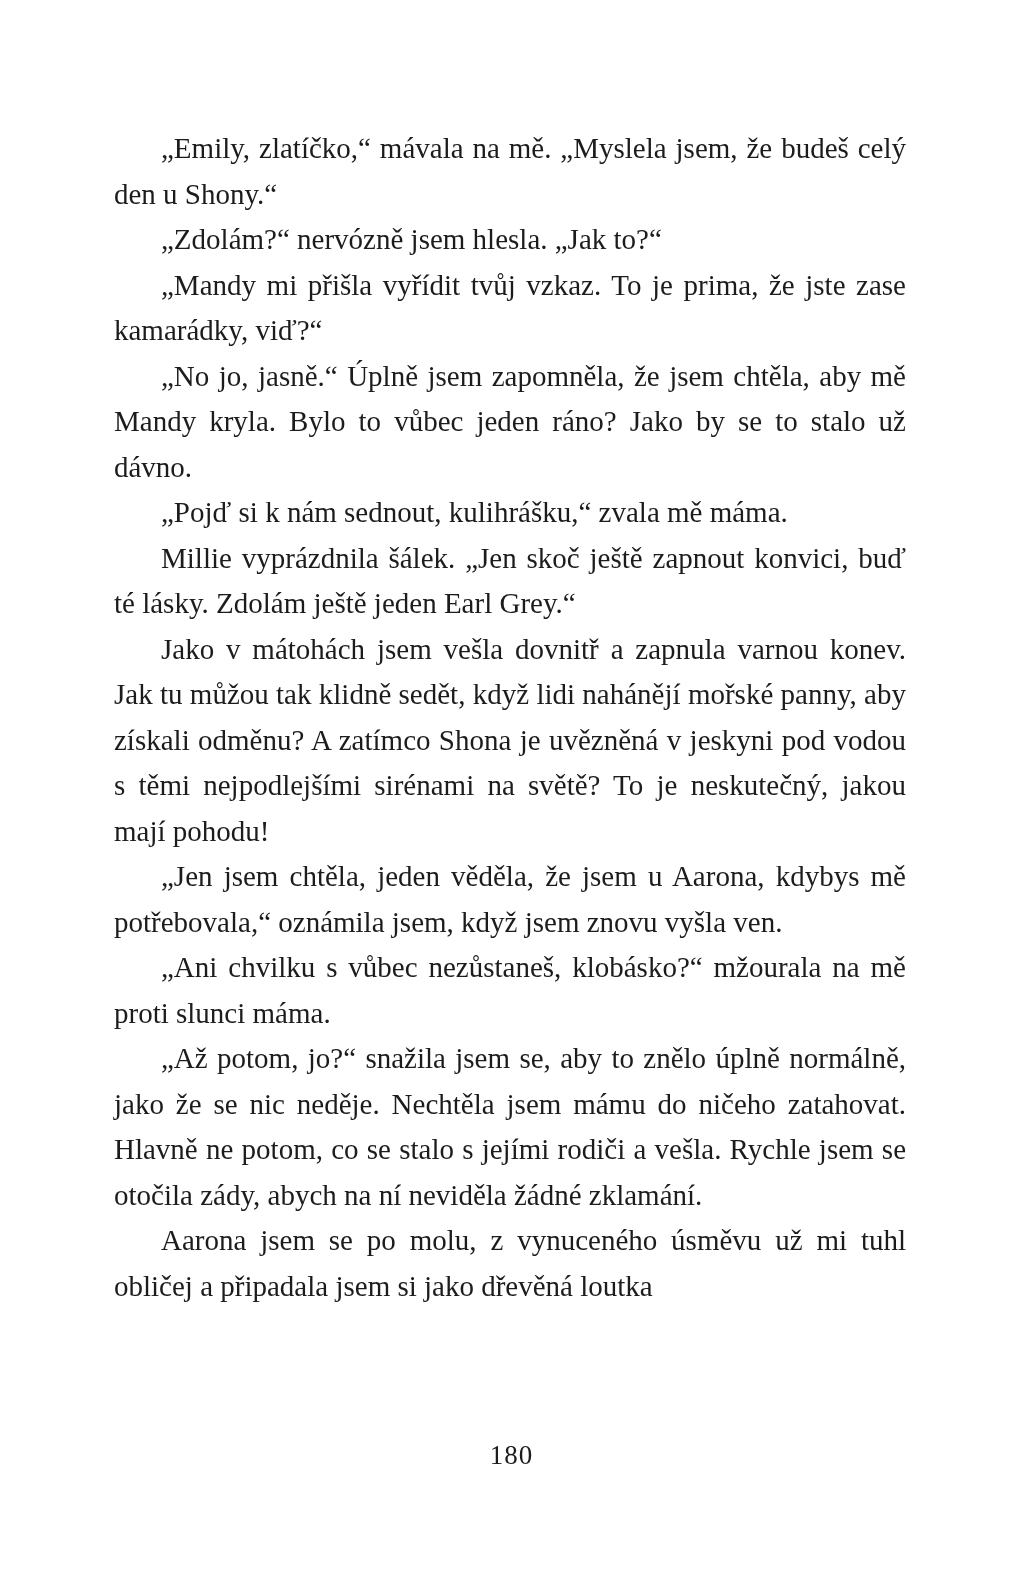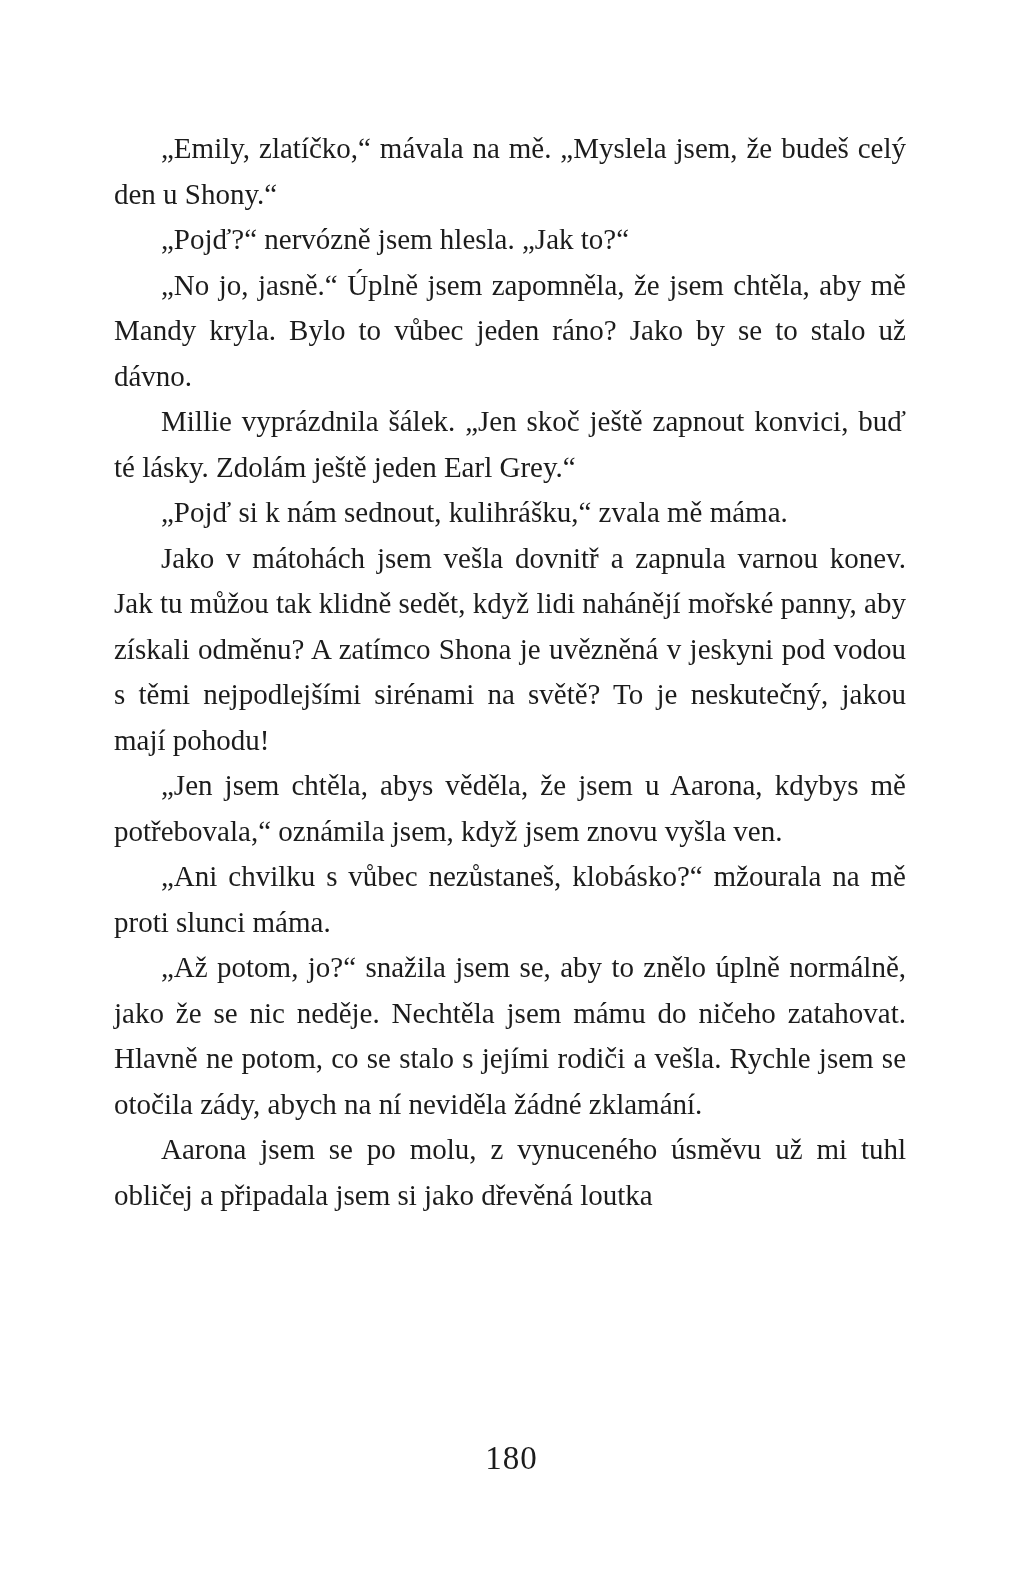--- a/index.html
+++ b/index.html
@@ -32,34 +32,35 @@
     text-indent: 47px;
     margin: 0;
   }
   .page-number {
     position: absolute;
     left: 0;
     width: 1023px;
     top: 1440px;
     text-align: center;
     color: #1c1c1c;
-    font-size: 33px;
+    font-size: 27px;
     letter-spacing: 1px;
   }
 </style>
 </head>
 <body>
 
 <div class="page">
   <div class="text-block">
       <p>„Emily, zlatíčko,“ mávala na mě. „Myslela jsem, že budeš celý den u Shony.“</p>
-      <p>„Pojď?“ nervózně jsem hlesla. „Jak to?“</p>
+      <p>„Zdolám?“ nervózně jsem hlesla. „Jak to?“</p>
+      <p>„Mandy mi přišla vyřídit tvůj vzkaz. To je prima, že jste zase kamarádky, viď?“</p>
       <p>„No jo, jasně.“ Úplně jsem zapomněla, že jsem chtěla, aby mě Mandy kryla. Bylo to vůbec jeden ráno? Jako by se to stalo už dávno.</p>
+      <p>„Pojď si k nám sednout, kulihrášku,“ zvala mě máma.</p>
       <p>Millie vyprázdnila šálek. „Jen skoč ještě zapnout konvici, buď té lásky. Zdolám ještě jeden Earl Grey.“</p>
-      <p>„Pojď si k nám sednout, kulihrášku,“ zvala mě máma.</p>
       <p>Jako v mátohách jsem vešla dovnitř a zapnula varnou konev. Jak tu můžou tak klidně sedět, když lidi nahánějí mořské panny, aby získali odměnu? A zatímco Shona je uvězněná v jeskyni pod vodou s těmi nejpodlejšími sirénami na světě? To je neskutečný, jakou mají pohodu!</p>
-      <p>„Jen jsem chtěla, abys věděla, že jsem u Aarona, kdybys mě potřebovala,“ oznámila jsem, když jsem znovu vyšla ven.</p>
+      <p>„Jen jsem chtěla, jeden věděla, že jsem u Aarona, kdybys mě potřebovala,“ oznámila jsem, když jsem znovu vyšla ven.</p>
       <p>„Ani chvilku s vůbec nezůstaneš, klobásko?“ mžourala na mě proti slunci máma.</p>
       <p>„Až potom, jo?“ snažila jsem se, aby to znělo úplně normálně, jako že se nic neděje. Nechtěla jsem mámu do ničeho zatahovat. Hlavně ne potom, co se stalo s jejími rodiči a vešla. Rychle jsem se otočila zády, abych na ní neviděla žádné zklamání.</p>
       <p>Aarona jsem se po molu, z vynuceného úsměvu už mi tuhl obličej a připadala jsem si jako dřevěná loutka</p>
     </div>
   <div class="page-number">180</div>
 </div>
 
 </body></html>

